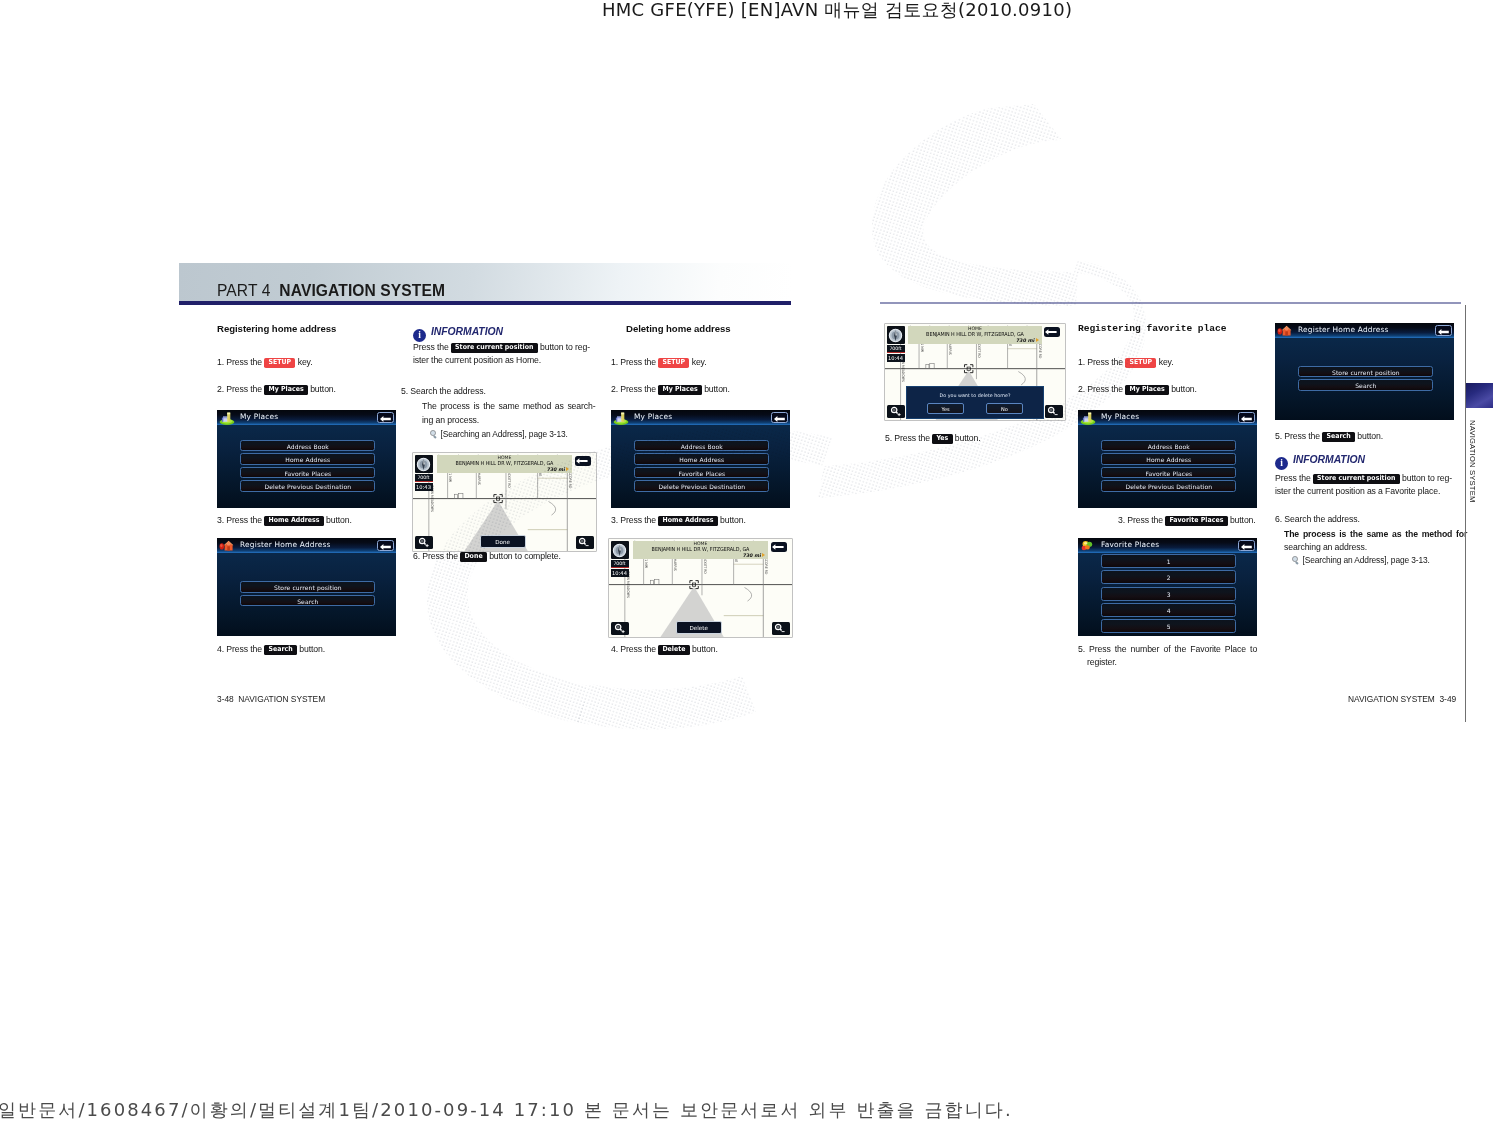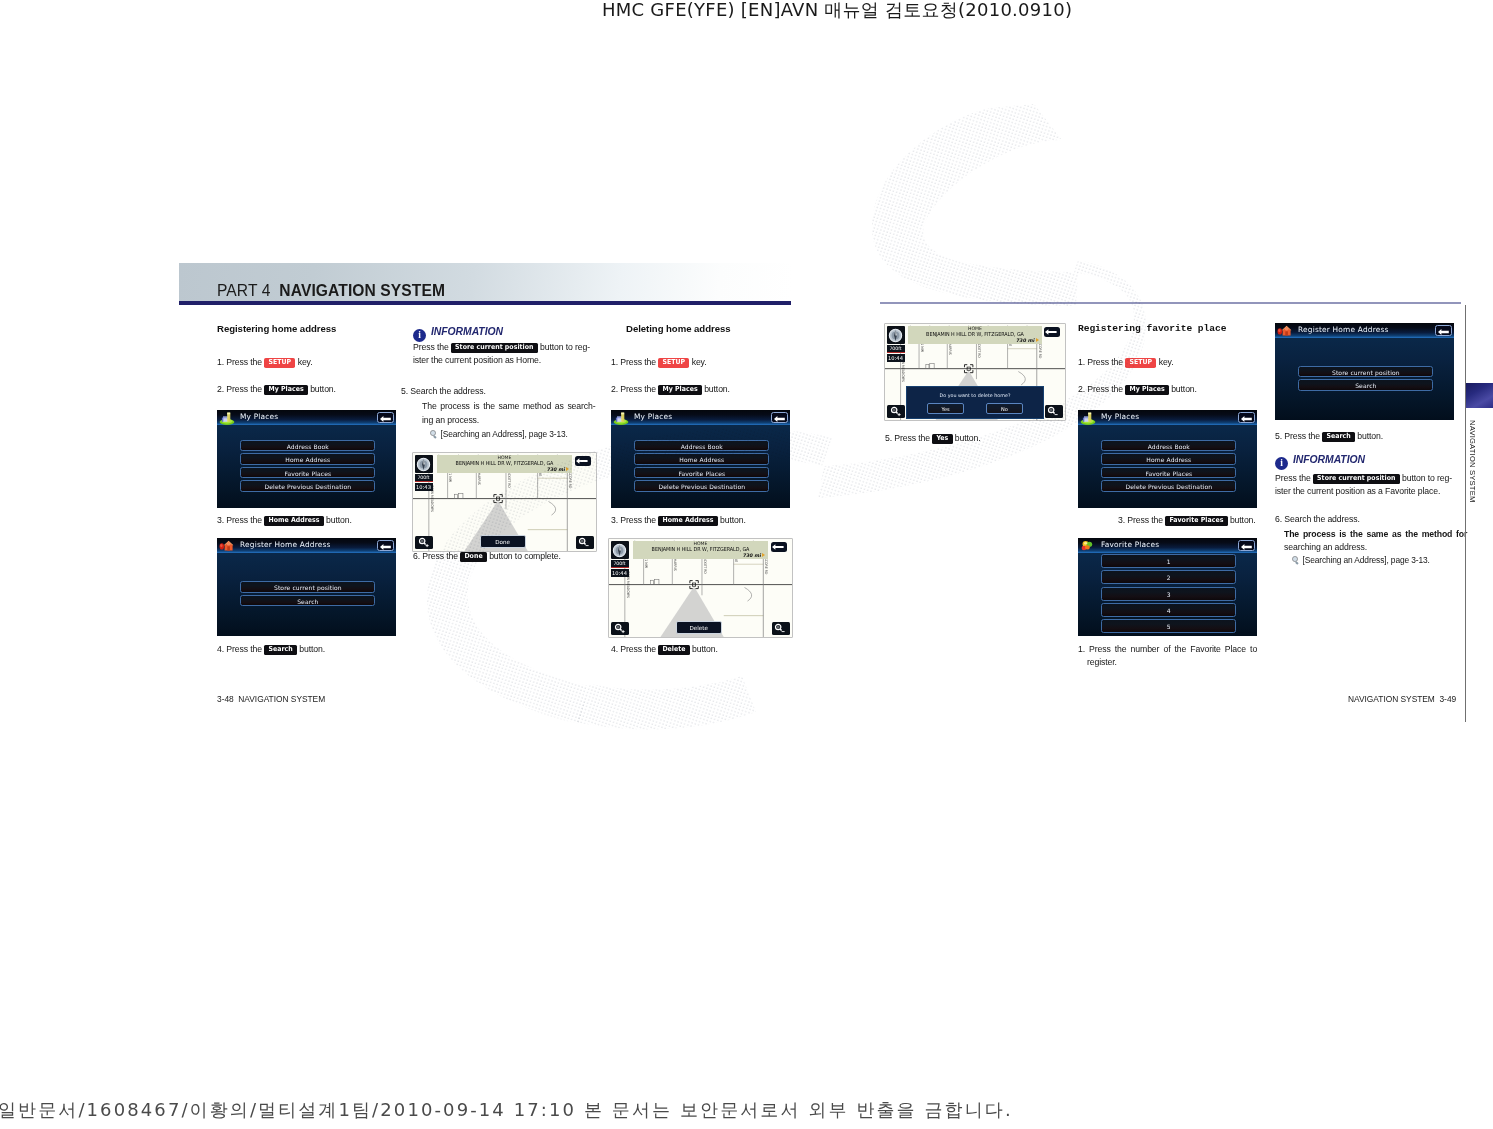--- a/index.html
+++ b/index.html
@@ -587,21 +587,21 @@
         </div>
         <div class="body">
           <div class="btn" style="top:1.60px;height:14.2px;line-height:14.2px;">1</div>
           <div class="btn" style="top:17.80px;height:14.2px;line-height:14.2px;">2</div>
           <div class="btn" style="top:34.00px;height:14.2px;line-height:14.2px;">3</div>
           <div class="btn" style="top:50.20px;height:14.2px;line-height:14.2px;">4</div>
           <div class="btn" style="top:66.40px;height:14.2px;line-height:14.2px;">5</div>
         </div>
       </div>
 
-    <div class="bt nw" style="left:899px;top:381px;word-spacing:1.8px;">1. Press the number of the Favorite Place to</div>
+    <div class="bt nw" style="left:899px;top:381px;word-spacing:1.8px;">5. Press the number of the Favorite Place to</div>
     <div class="bt nw" style="left:908px;top:394px;text-align:center;">register.</div>
 
     <div class="avn" id="scr-reghome-2" style="left:1096px;top:61px;width:179px;height:97px;">
         <div class="tbar">
           <span class="ticon"><svg viewBox="0 0 16 13" width="16" height="13">
               <ellipse cx="2.8" cy="6.4" rx="2.3" ry="3.1" fill="#cf1d10"></ellipse>
               <ellipse cx="2.4" cy="5.6" rx="1.2" ry="1.7" fill="#e8503a"></ellipse>
               <path d="M5.6 5.0 L9.6 1.2 L13.6 5.0 L13.6 10.6 L5.6 10.6 Z" fill="#ec5a2c"></path>
               <path d="M4.8 5.2 L9.6 0.7 L14.4 5.2 L13.3 5.2 L9.6 1.9 L5.9 5.2 Z" fill="#f59a62"></path>
               <rect x="8.3" y="6.3" width="2.6" height="4.3" fill="#c03a18"></rect>

